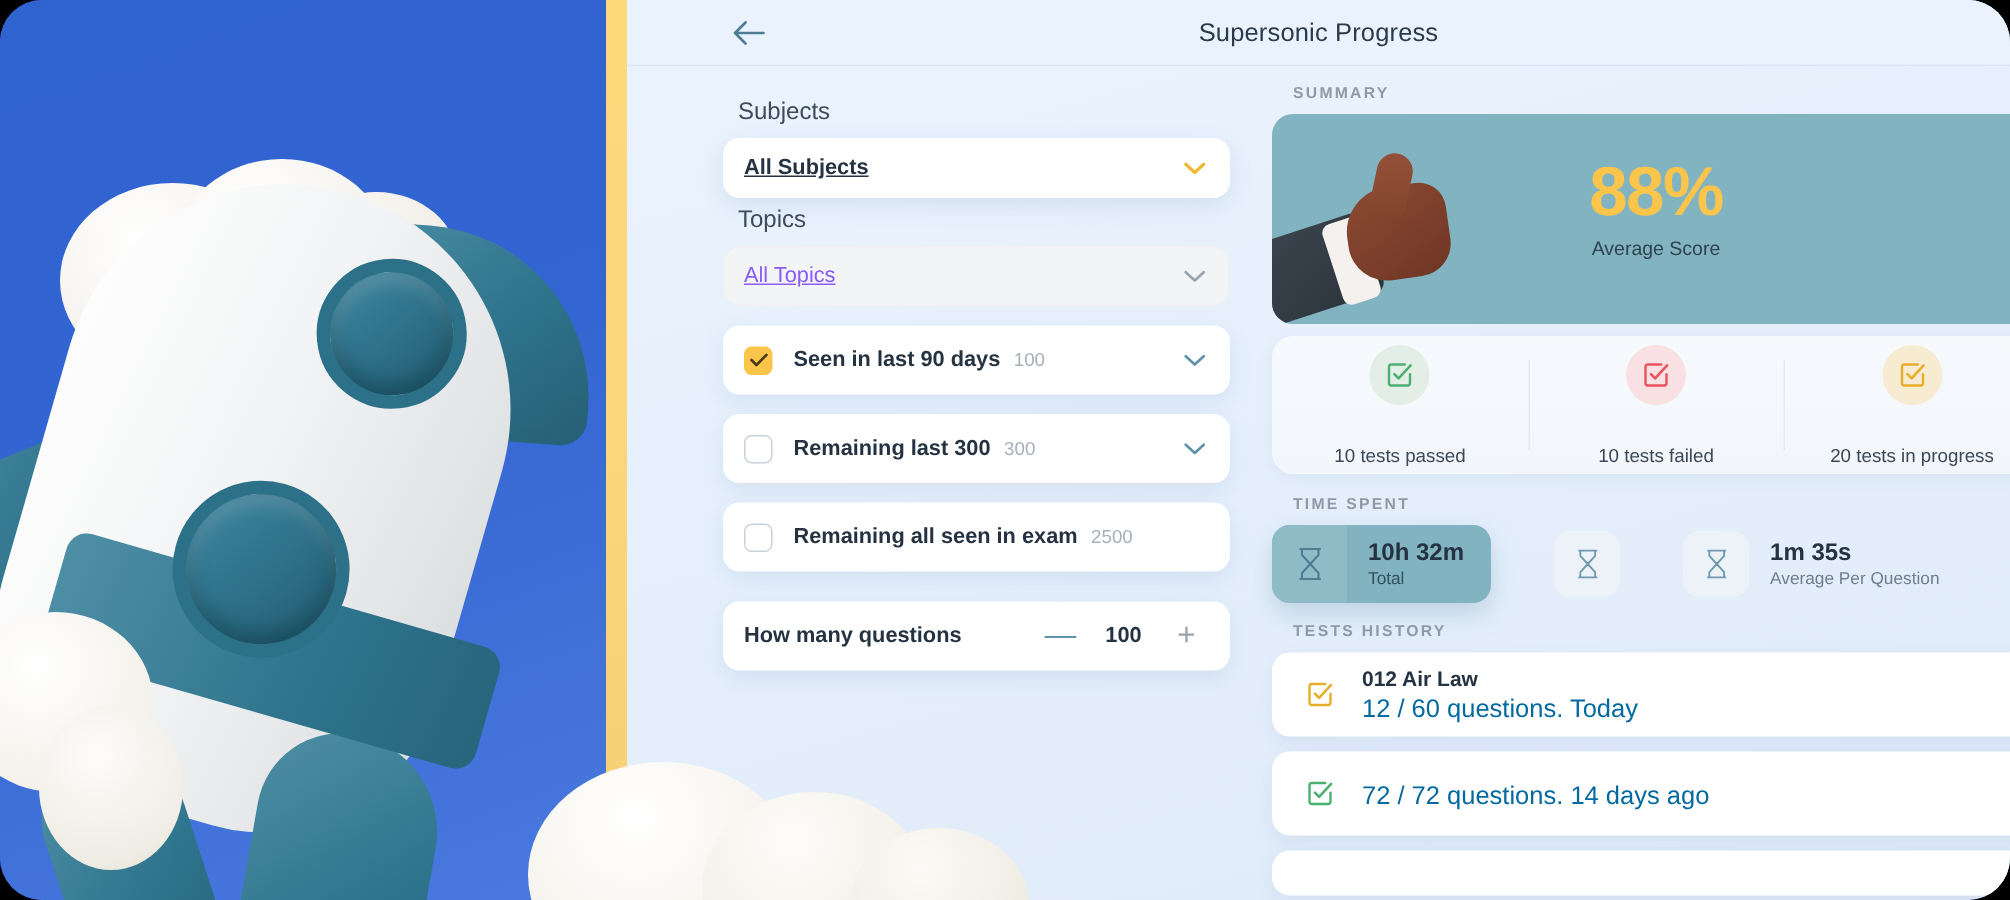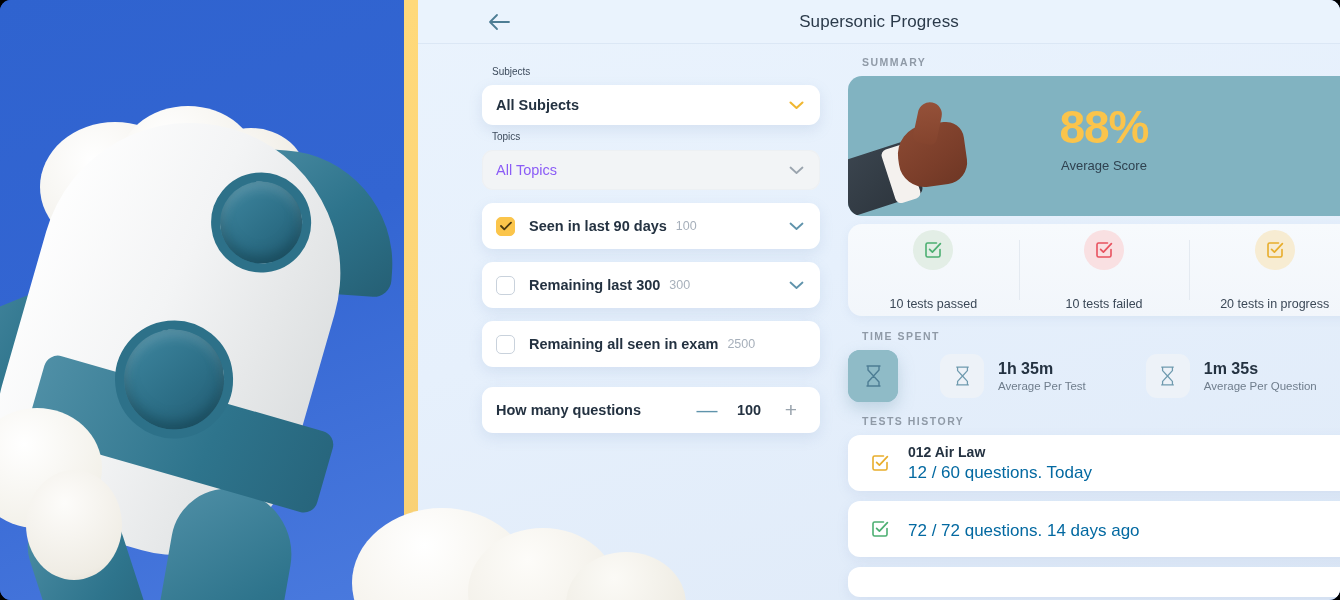--- a/index.html
+++ b/index.html
@@ -5,21 +5,21 @@
   * { box-sizing: border-box; margin: 0; padding: 0; }
   html, body {
     width: 1340px; height: 600px;
     background: #000; overflow: hidden;
     font-family: "Liberation Sans", sans-serif;
   }
 
   .screen {
     position: relative;
     width: 1340px; height: 600px;
-    border-radius: 11px;
+    border-radius: 28px;
     overflow: hidden;
     background: #2f63cf;
   }
 
   
   .hero {
     position: absolute; left: 0; top: 0;
     width: 412px; height: 600px;
     background: linear-gradient(160deg, #2f63cf 0%, #3365d2 45%, #4a7ade 100%);
     overflow: hidden;
@@ -90,28 +90,29 @@
   }
   .topbar-title {
     width: 100%; text-align: center;
     font-size: 17px; color: #2b3a4a; letter-spacing: .1px;
   }
 
   .body-cols { display: flex; height: 556px; }
 
   
   .filters { width: 430px; padding: 16px 28px 0 64px; }
-  .field-label { font-size: 10px; color: #3d4b5c; margin: 6px 0 8px 10px; }
+  .field-label { font-size: 16px; color: #3d4b5c; margin: 6px 0 8px 10px; }
 
   .select {
     height: 40px; border-radius: 11px;
     display: flex; align-items: center;
     padding: 0 16px 0 14px;
     font-size: 14.5px;
     cursor: pointer;
+    text-decoration: underline;
   }
   .select-filled {
     background: #ffffff; color: #243241; font-weight: bold;
     box-shadow: 0 5px 14px rgba(120,150,190,.18);
   }
   .select-empty {
     background: #f2f4f6; color: #8b5cf6;
     box-shadow: inset 0 0 0 1px #edf0f3;
   }
   .select .sel-text { flex: 1; }
@@ -380,33 +381,33 @@
 
         <div class="sec-label" style="margin-top:14px">TIME SPENT</div>
 
         <div class="time-row">
           <div class="time-card active">
             <span class="time-icon">
               <svg width="19" height="24" viewBox="0 0 19 24">
                 <path d="M3 2 H16 M3 22 H16 M4 2 V6 L9.5 12 L15 6 V2 M4 22 V18 L9.5 12 L15 18 V22" fill="none" stroke="#4d7d94" stroke-width="1.4" stroke-linecap="round" stroke-linejoin="round"></path>
               </svg>
             </span>
+            <span class="time-meta">
+              <span class="time-val">10h 32m</span>
+              <span class="time-cap" style="display:block">Total</span>
+            </span>
           </div>
 
           <span class="time-gap"></span>
 
           <div class="time-card">
             <span class="time-icon plain">
               <svg width="17" height="22" viewBox="0 0 19 24">
                 <path d="M3 2 H16 M3 22 H16 M4 2 V6 L9.5 12 L15 6 V2 M4 22 V18 L9.5 12 L15 18 V22" fill="none" stroke="#6f9aae" stroke-width="1.4" stroke-linecap="round" stroke-linejoin="round"></path>
               </svg>
-            </span>
-            <span class="time-meta">
-              <span class="time-val">1h 35m</span>
-              <span class="time-cap" style="display:block">Average Per Test</span>
             </span>
           </div>
 
           <span class="time-gap"></span>
 
           <div class="time-card">
             <span class="time-icon plain">
               <svg width="17" height="22" viewBox="0 0 19 24">
                 <path d="M3 2 H16 M3 22 H16 M4 2 V6 L9.5 12 L15 6 V2 M4 22 V18 L9.5 12 L15 18 V22" fill="none" stroke="#6f9aae" stroke-width="1.4" stroke-linecap="round" stroke-linejoin="round"></path>
               </svg>

